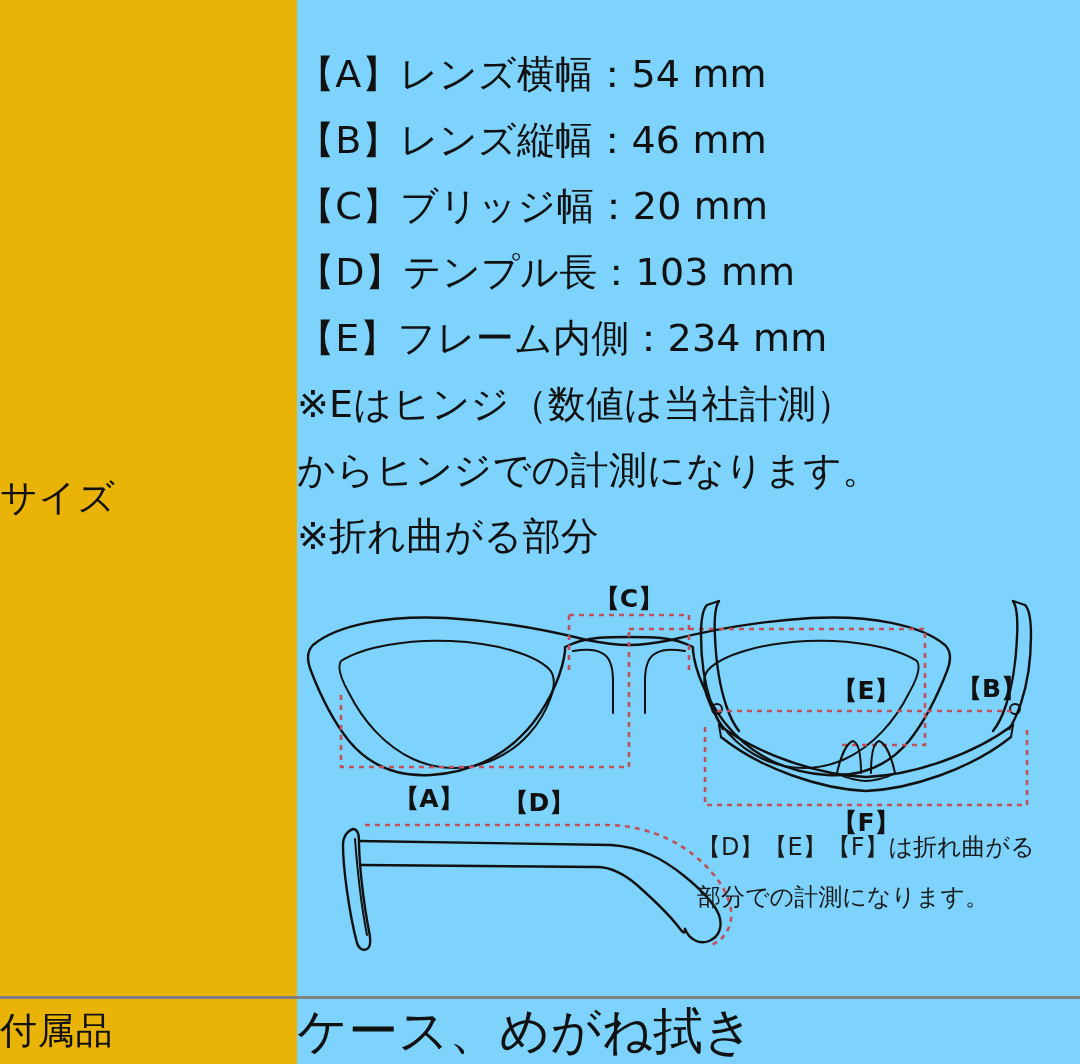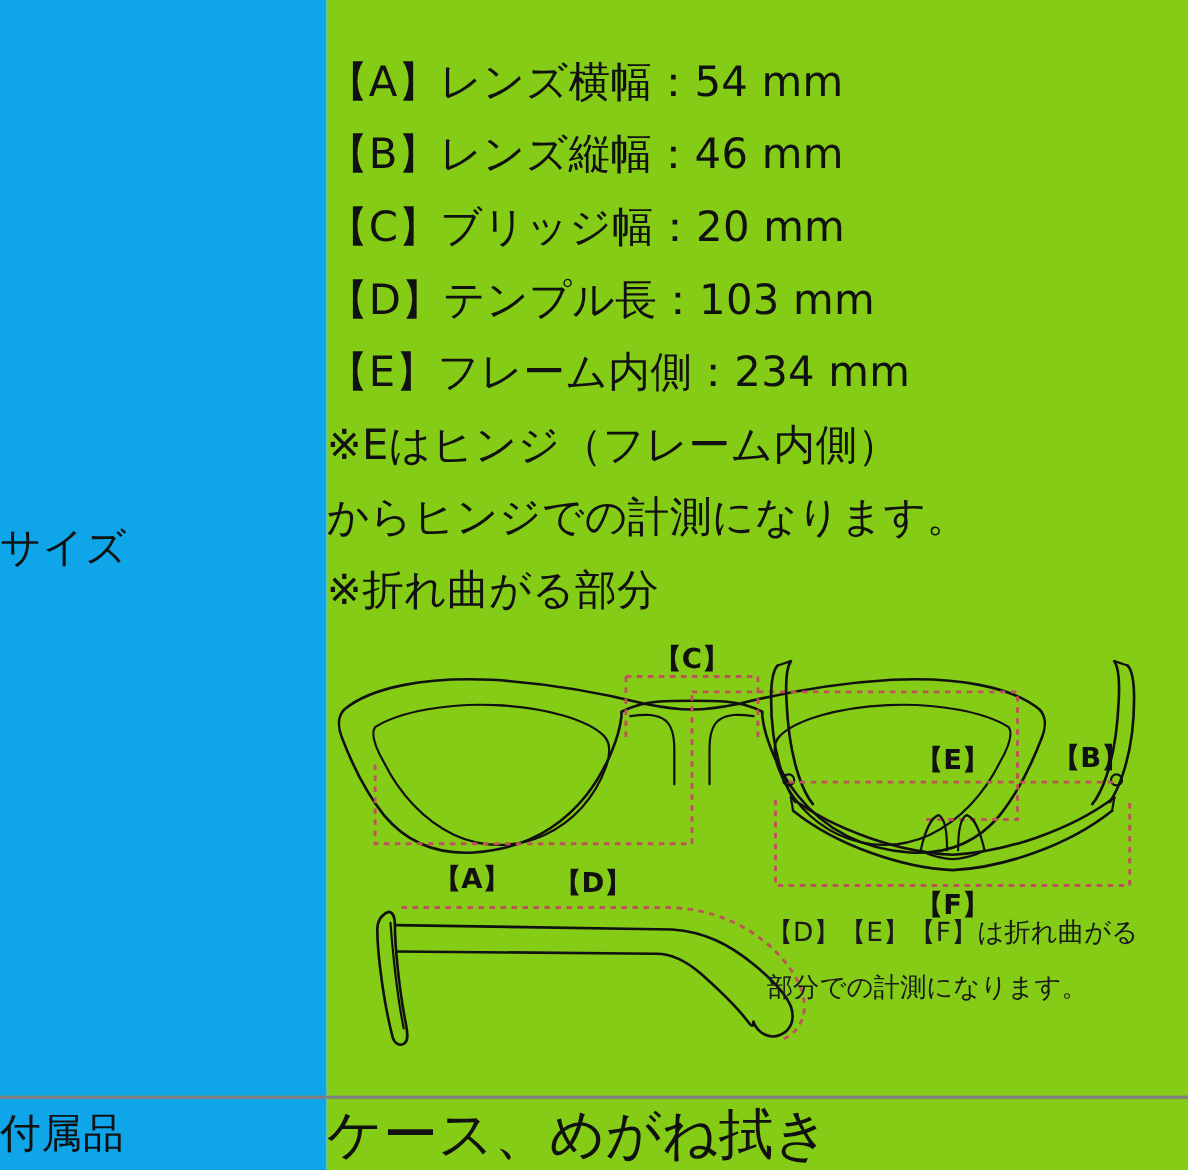--- a/index.html
+++ b/index.html
@@ -25,36 +25,36 @@
 
   .spec-table td {
     vertical-align: middle;
     padding: 0;
     border: 0;
   }
 
   
   .label-cell {
     width: 297px;
-    background: #0ea5e9;
+    background: #eab308;
     border-right: 3px solid #808080;
     padding-left: 26px;
     box-sizing: border-box;
   }
   .label-text {
     font-size: 37px;
     line-height: 1.3;
     letter-spacing: 0.02em;
     color: #111111;
     white-space: nowrap;
   }
 
   
   .value-cell {
-    background: #84cc16;
+    background: #7dd3fc;
     border-right: 3px solid #808080;
     padding-left: 22px;
     box-sizing: border-box;
   }
 
   .row-size .label-cell,
   .row-size .value-cell {
     border-bottom: 3px solid #808080;
   }
 
@@ -134,21 +134,21 @@
         <div class="label-text">サイズ</div>
       </td>
       <td class="value-cell">
 
         <ul class="spec-lines">
           <li>【A】レンズ横幅：54 mm</li>
           <li>【B】レンズ縦幅：46 mm</li>
           <li>【C】ブリッジ幅：20 mm</li>
           <li>【D】テンプル長：103 mm</li>
           <li>【E】フレーム内側：234 mm</li>
-          <li>※Eはヒンジ（フレーム内側）</li>
+          <li>※Eはヒンジ（数値は当社計測）</li>
           <li>からヒンジでの計測になります。</li>
           <li>※折れ曲がる部分</li>
         </ul>
 
         <div class="diagram-wrap">
           <svg viewBox="0 0 746 370" xmlns="http://www.w3.org/2000/svg">
 
             <g>
 
               <path class="frame-line" d="M16 60

